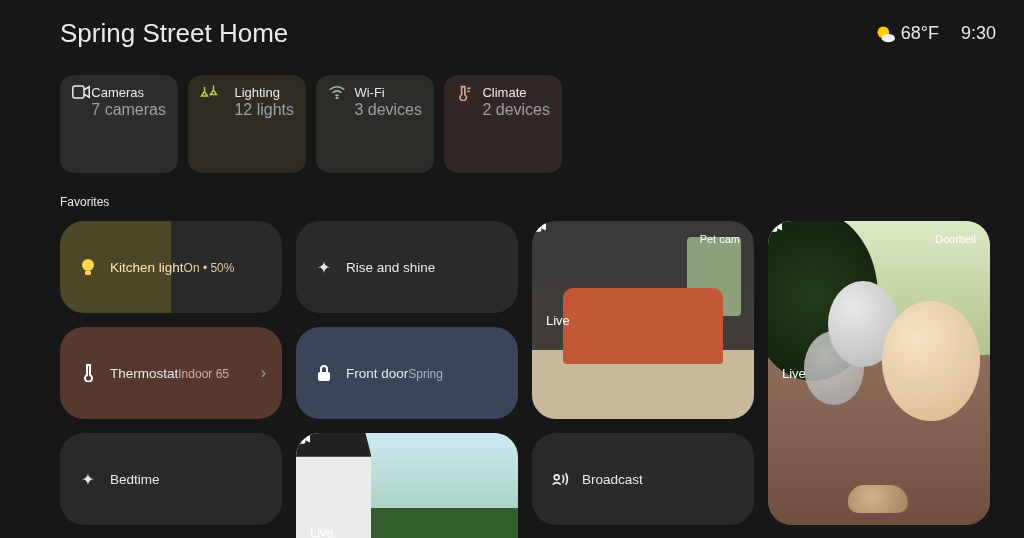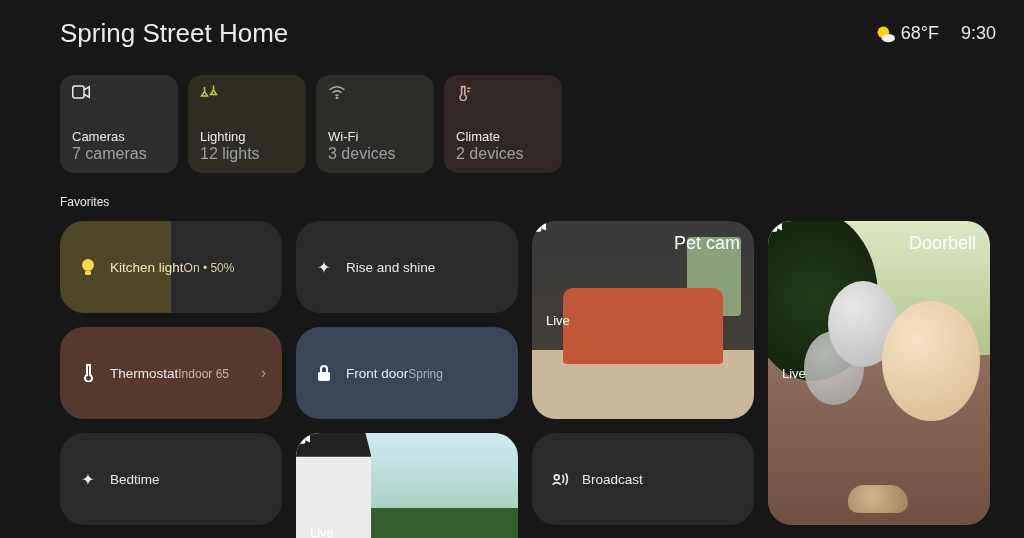--- a/index.html
+++ b/index.html
@@ -11,21 +11,21 @@
   .weather { display: flex; align-items: center; gap: 6px; font-size: 18px; font-weight: 400; color: #e8eaed; margin-right: 6px;}
   .clock { font-size: 18px; font-weight: 400; color: #e8eaed; }
   .sun { width: 20px; height: 20px; position: relative; }
   .sun svg circle{ fill:#ffcc00;}
   .sun .cloud{ fill:#f1f1f1;}
 
   
   .cats { display: flex; gap: 10px; margin-top: 26px; }
   .cat {
     width: 118px; height: 98px; border-radius: 14px; padding: 10px 12px;
-    display: flex; flex-direction: column; justify-content: space-between;
+    display: flex; flex-direction: row; justify-content: space-between;
     background: #2a2a2a; cursor: pointer;
   }
   .cat .ico { font-size: 16px; height:18px;}
   .cat .name { font-size: 13px; font-weight: 500;}
   .cat .sub { font-size: 16px; color: #9aa0a6; margin-top:1px;}
   .cat.camera { background:#2f2d2c;}
   .cat.camera .ico{ color:#e8eaed;}
   .cat.lighting{ background:#2f2c22;}
   .cat.lighting .ico{ color:#c4c848;}
   .cat.wifi{ background:#2d2c28;}
@@ -62,21 +62,21 @@
   .thermo{ background:#57382e;}
   .thermo .t-sub{ color:#c9b0a7;}
 
   .front{ background:#3b4559;}
   .front .t-sub{ color:#a7b0c2;}
 
   
   .cam{ border-radius:24px; position:relative; overflow:hidden; cursor:pointer; padding:0;}
   .cam .overlay{ position:absolute; inset:0; display:flex; flex-direction:row; justify-content:space-between; padding:12px 14px; color:#fff;}
   .live{ display:flex; align-items:center; gap:6px; font-size:13px; font-weight:500;}
-  .cam-name{font-size:18px; font-weight:500;margin-left:28px;}
+  .cam-name{font-size:11px; font-weight:500;margin-left:28px;}
   .cam svg{position:absolute; inset:0;}
 
   
   .pet{ background: linear-gradient(#3a3a3a,#474038);}
   .pet .floor{ position:absolute; bottom:0; left:0; right:0; height:35%; background:#c9b89a;}
   .pet .couch{ position:absolute; bottom:28%; left:14%; right:14%; height:38%; background:#c25838; border-radius:10px 10px 4px 4px;}
   .pet .window{ position:absolute; top:8%; right:6%; width:24%; height:40%; background:#bfe4a6; border-radius:4px; opacity:.6;}
 
   .yard{ background:#516b3a;}
   .yard .sky{ position:absolute; top:0;left:0;right:0;height:40%; background:linear-gradient(#cfeaf3,#a9d2c2);}

